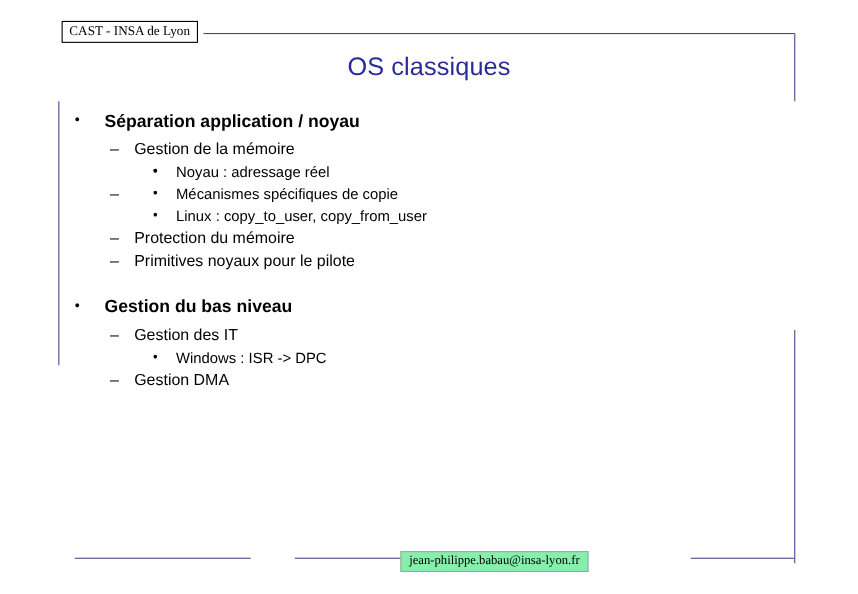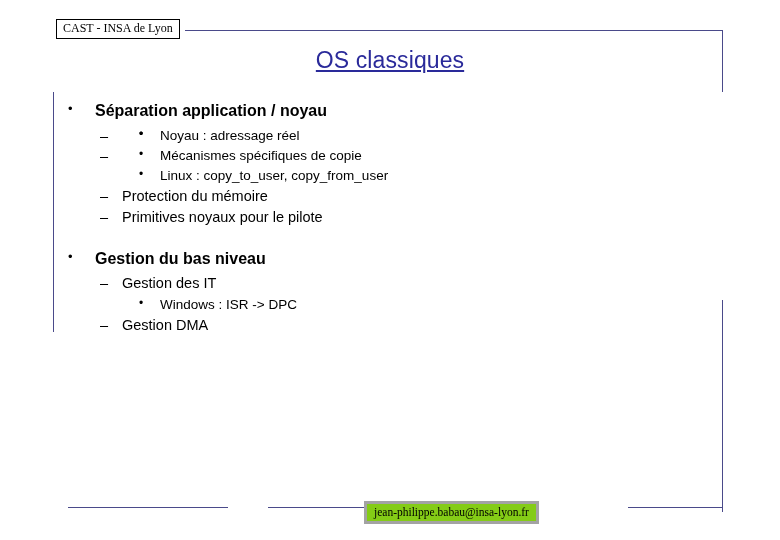--- a/index.html
+++ b/index.html
@@ -86,21 +86,20 @@
   
   .title {
     position: absolute;
     left: 0;
     top: 47px;
     width: 780px;
     text-align: center;
     font-family: "Liberation Sans", sans-serif;
     font-size: 23px;
     color: #2a2a9a;
-    text-decoration: underline;
     letter-spacing: 0.1px;
   }
 
   
   .content {
     position: absolute;
     left: 0;
     top: 100px;
     width: 780px;
     font-family: "Liberation Sans", sans-serif;
@@ -156,26 +155,26 @@
   }
 
   .italic {
   }
 
   
   .footer-box {
     position: absolute;
     left: 364px;
     top: 501px;
-    border: 3px solid #a3a3a3;
+    border: 1px solid #a3a3a3;
     padding: 2px 7px 3px 7px;
     font-family: "Liberation Serif", serif;
     font-size: 11.5px;
     color: #000000;
-    background: #84cc16;
+    background: #86efac;
     white-space: nowrap;
   }
 </style>
 </head>
 <body>
 
 <div class="slide">
 
   <div class="line line-top"></div>
   <div class="line line-right"></div>
@@ -191,20 +190,21 @@
 
   <div class="content">
 
     <div class="lvl1">
       <span class="bullet">•</span>
       <span>Séparation application / noyau</span>
     </div>
 
     <div class="lvl2">
       <span class="bullet">–</span>
+      <span>Gestion de la mémoire</span>
     </div>
 
     <div class="lvl3">
       <span class="bullet">•</span>
     </div>
 
     <div class="lvl3">
       <span class="bullet">•</span>
       <span>Noyau : adressage réel</span>
     </div>

